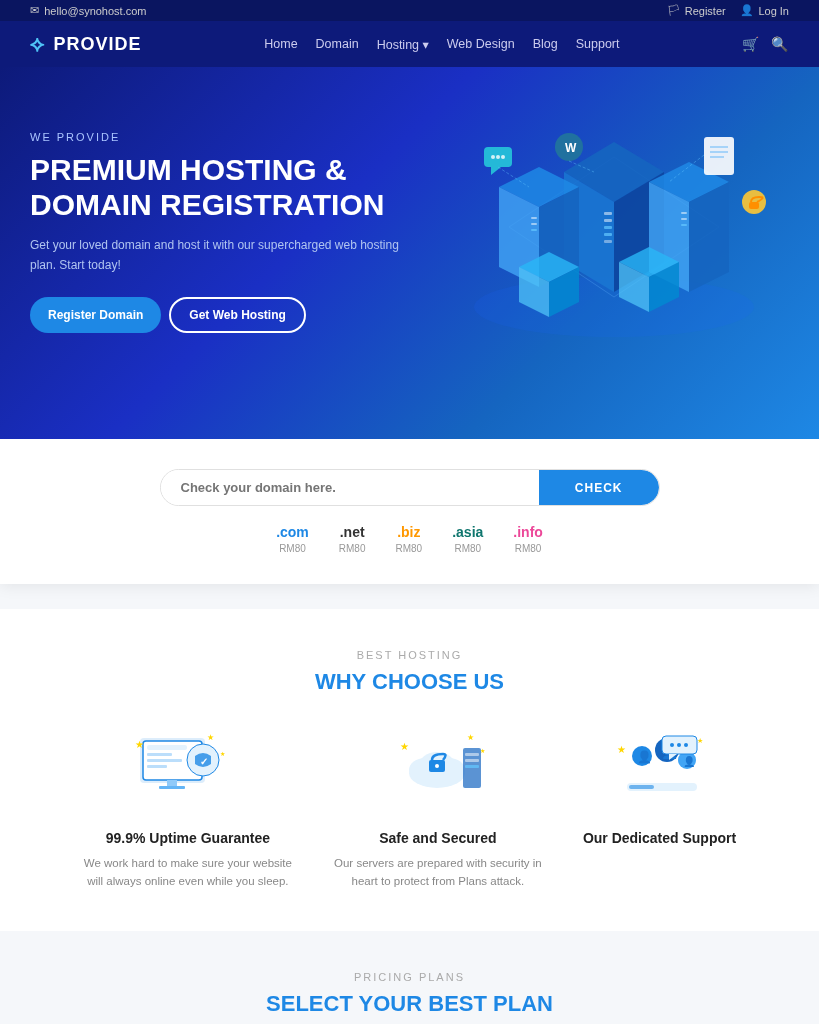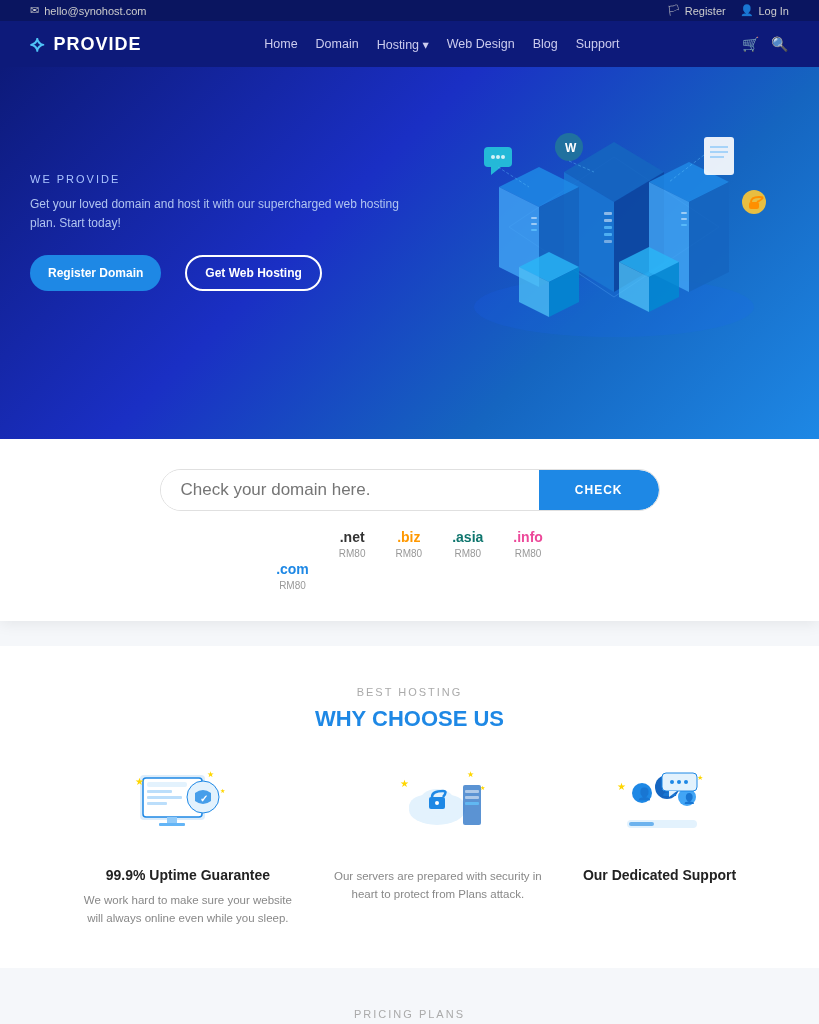--- a/index.html
+++ b/index.html
@@ -19,39 +19,39 @@
     nav a { color: #cce; font-size: 12.5px; text-decoration: none; cursor: pointer; text-align: right; }
     .nav-icons { display: flex; gap: 12px; align-items: center; color: #cce; }
     .nav-icons span { cursor: pointer; font-size: 14px; }
 
     
     .hero { background: linear-gradient(135deg, #0d1a7a 0%, #1a2fc4 40%, #1565c0 70%, #1e88e5 100%); padding: 50px 30px 92px 30px; display: flex; align-items: center; justify-content: space-between; position: relative; overflow: hidden; min-height: 290px; }
     .hero-content { max-width: 380px; }
     .hero-subtitle { color: #aac4ff; font-size: 11px; letter-spacing: 2px; text-transform: uppercase; margin-bottom: 10px; }
     .hero-title { color: white; font-size: 30px; font-weight: 900; line-height: 1.15; margin-bottom: 14px; text-transform: uppercase; }
     .hero-desc { color: #b0c4f0; font-size: 12px; line-height: 1.6; margin-bottom: 22px; }
-    .hero-buttons { display: flex; gap: 24px; }
+    .hero-buttons { display: flex; gap: 8px; }
     .btn-primary { background: #1e88e5; color: white; border: none; padding: 9px 18px; border-radius: 20px; font-size: 12px; cursor: pointer; font-weight: 600; }
     .btn-outline { background: transparent; color: white; border: 2px solid white; padding: 9px 18px; border-radius: 20px; font-size: 12px; cursor: pointer; font-weight: 600; }
 
     
     .hero-illustration { position: relative; width: 340px; height: 230px; flex-shrink: 0; }
 
     
     .hero-svg { width: 330px; height: 230px; }
 
     
     .domain-section { background: white; margin: 0; padding: 30px 60px; box-shadow: 0 2px 15px rgba(0,0,0,0.08); }
     .domain-search-bar { display: flex; border: 1.5px solid #e0e0e0; border-radius: 30px; overflow: hidden; max-width: 500px; margin: 0 auto 18px auto; }
-    .domain-search-bar input { flex: 1; border: none; outline: none; padding: 10px 20px; font-size: 17px; color: #999; }
+    .domain-search-bar input { flex: 1; border: none; outline: none; padding: 10px 20px; font-size: 13px; color: #999; font-weight: bold; }
     .domain-search-bar button { background: #1e88e5; color: white; border: none; padding: 10px 36px; font-size: 12px; font-weight: 600; cursor: pointer; border-radius: 0 30px 30px 0; letter-spacing: 1px; }
     .tld-list { display: flex; justify-content: center; gap: 30px; flex-wrap: wrap; margin-top: 10px; }
     .tld-item { display: flex; flex-direction: column; align-items: center; gap: 3px; }
     .tld-name { font-weight: 700; font-size: 14px; }
-    .tld-com { color: #1e88e5; margin-top: 32px; }
+    .tld-com { color: #1e88e5; }
     .tld-net { color: #333; }
     .tld-biz { color: #ff9800; }
     .tld-asia { color: #0f766e; }
     .tld-info { color: #ec4899; }
     .tld-price { font-size: 10px; color: #999; }
 
     
     .why-section { background: white; padding: 40px 30px; text-align: center; margin-top: 25px; }
     .section-tag { color: #aaa; font-size: 11px; letter-spacing: 2px; text-transform: uppercase; margin-bottom: 8px; }
     .section-title { font-size: 22px; font-weight: 800; color: #222; margin-bottom: 30px; }
@@ -103,20 +103,24 @@
   </nav>
   <div class="nav-icons">
     <span>🛒</span>
     <span>🔍</span>
   </div>
 </div>
 
 <div class="hero">
   <div class="hero-content">
     <div class="hero-subtitle">WE PROVIDE</div>
+    <div class="hero-title">
+      <span>PREMIUM HOSTING &amp;</span><br>
+      <span>DOMAIN REGISTRATION</span>
+    </div>
     <div class="hero-desc">Get your loved domain and host it with our supercharged web hosting plan. Start today!</div>
     <div class="hero-buttons">
       <button class="btn-primary">Register Domain</button>
       <button class="btn-outline">Get Web Hosting</button>
     </div>
   </div>
   <div class="hero-illustration">
     
     <svg class="hero-svg" viewBox="0 0 330 230" xmlns="http://www.w3.org/2000/svg">
 
@@ -266,20 +270,21 @@
           <rect x="78" y="20" width="18" height="40" rx="2" fill="#1565c0" opacity="0.7"></rect>
           <rect x="80" y="25" width="14" height="3" rx="1" fill="rgba(255,255,255,0.5)"></rect>
           <rect x="80" y="31" width="14" height="3" rx="1" fill="rgba(255,255,255,0.5)"></rect>
           <rect x="80" y="37" width="14" height="3" rx="1" fill="rgba(100,200,255,0.7)"></rect>
 
           <text x="15" y="22" fill="#ffd600" font-size="10">★</text>
           <text x="82" y="12" fill="#ffd600" font-size="8">★</text>
           <text x="95" y="25" fill="#ffd600" font-size="6">★</text>
         </svg>
       </div>
+      <div class="feature-title">Safe and Secured</div>
       <div class="feature-desc">Our servers are prepared with security in heart to protect from Plans attack.</div>
     </div>
 
     <div class="feature-card">
       <div class="feature-icon">
         <svg width="105" height="85" viewBox="0 0 105 85" xmlns="http://www.w3.org/2000/svg">
 
           <circle cx="35" cy="28" r="10" fill="#1e88e5"></circle>
           <text x="30" y="33" fill="white" font-size="12">👤</text>
 

